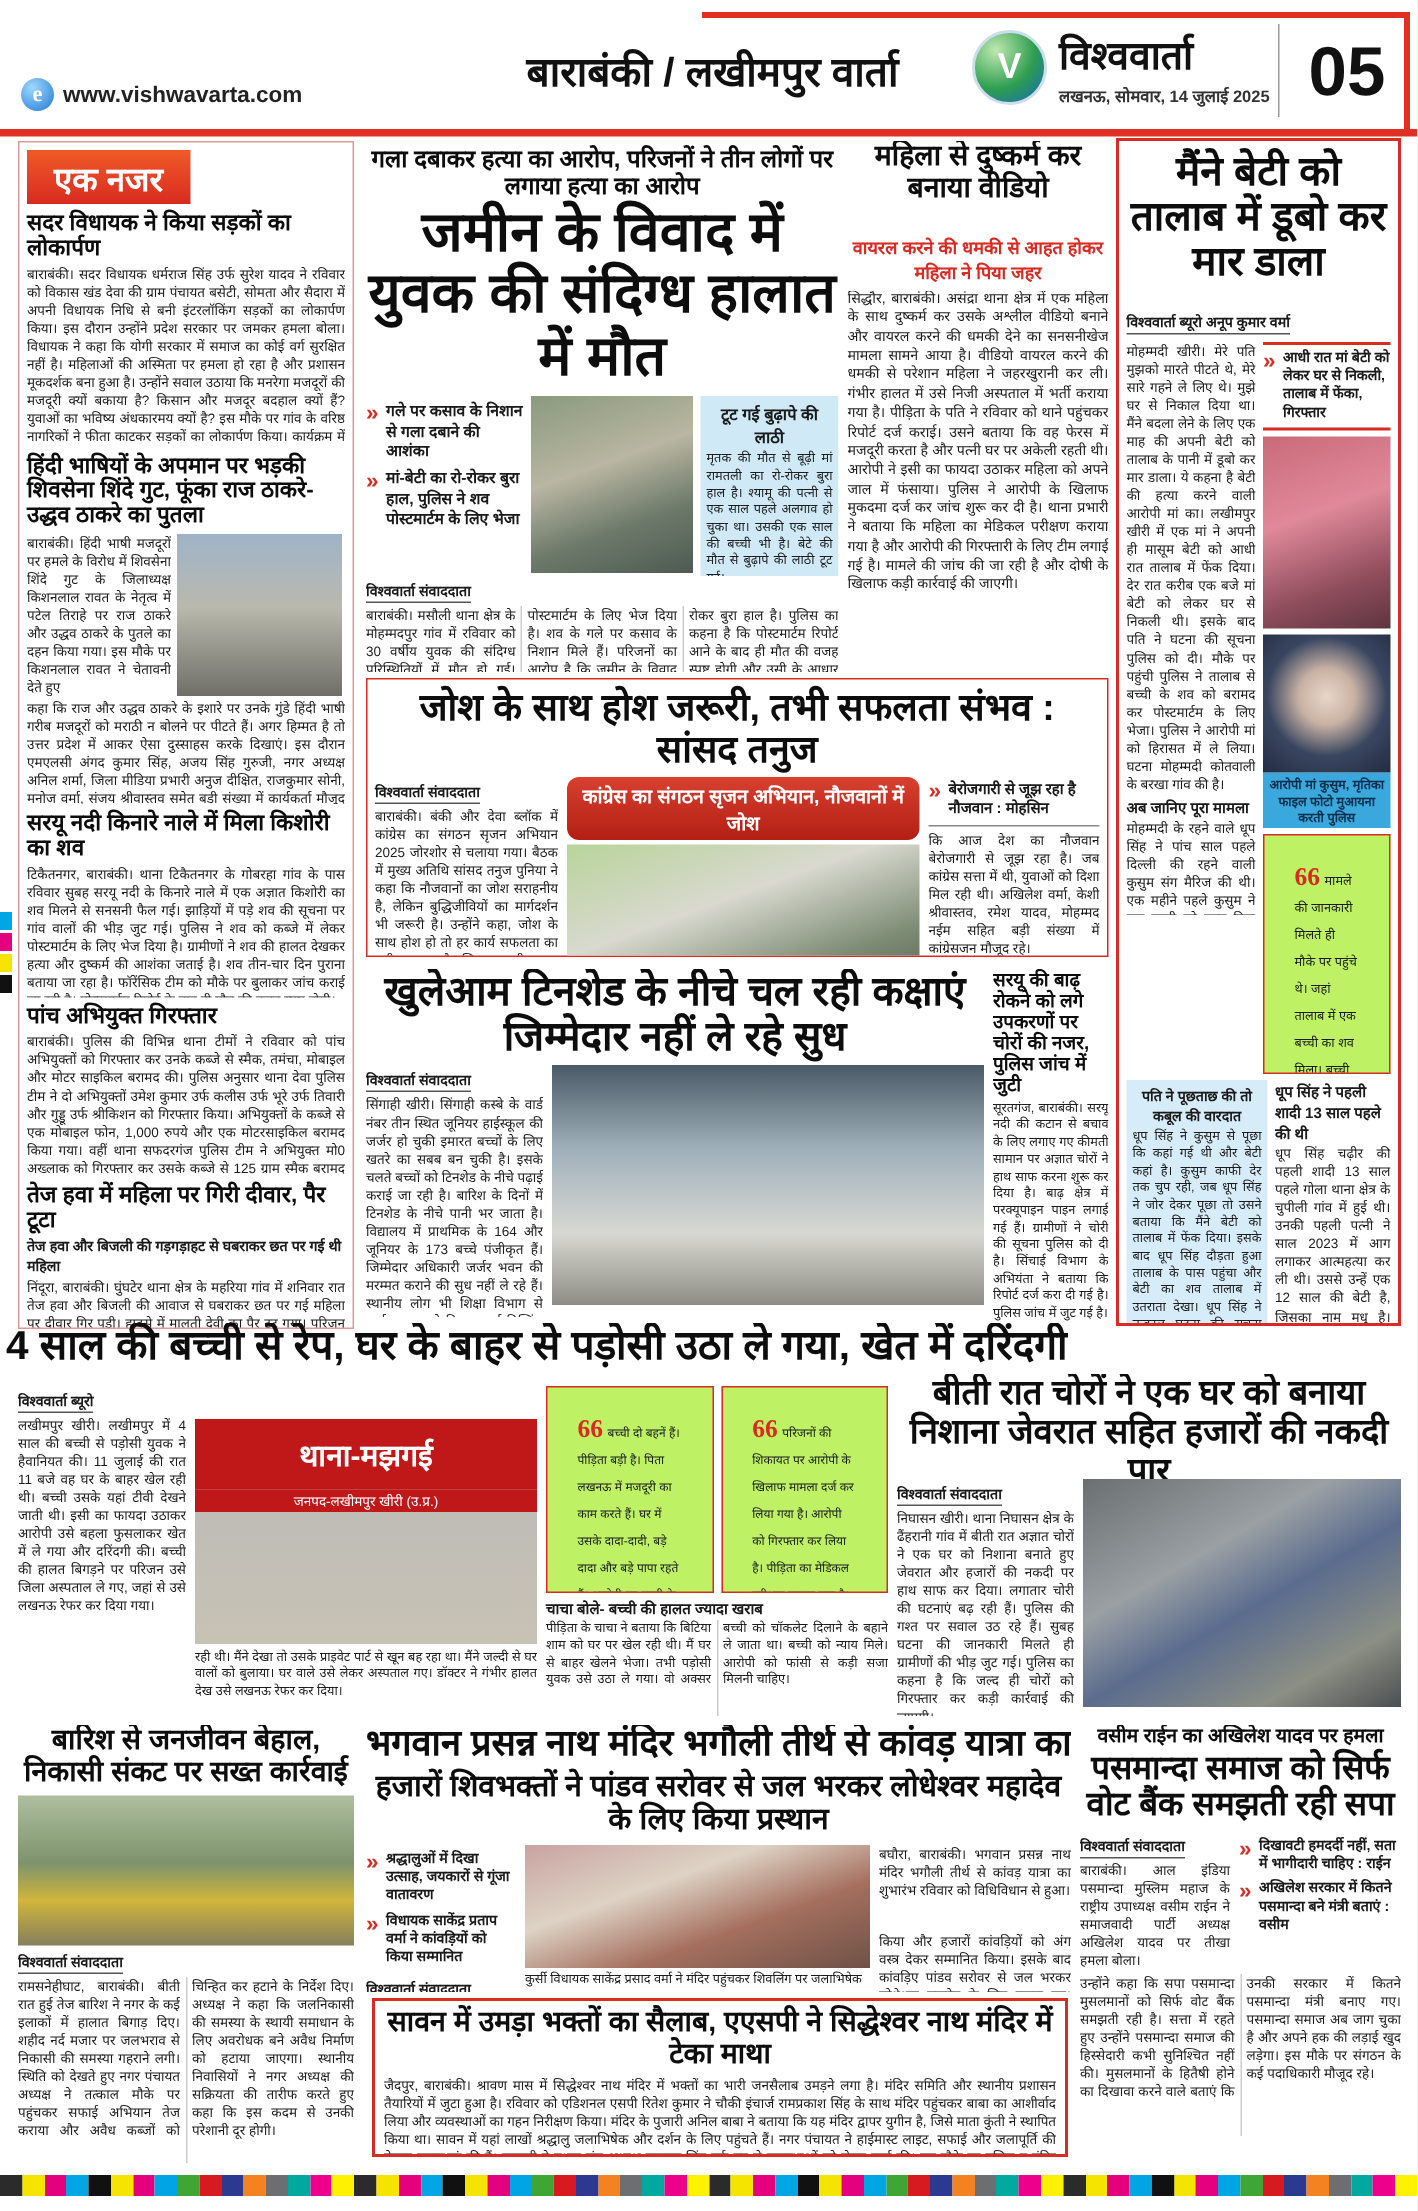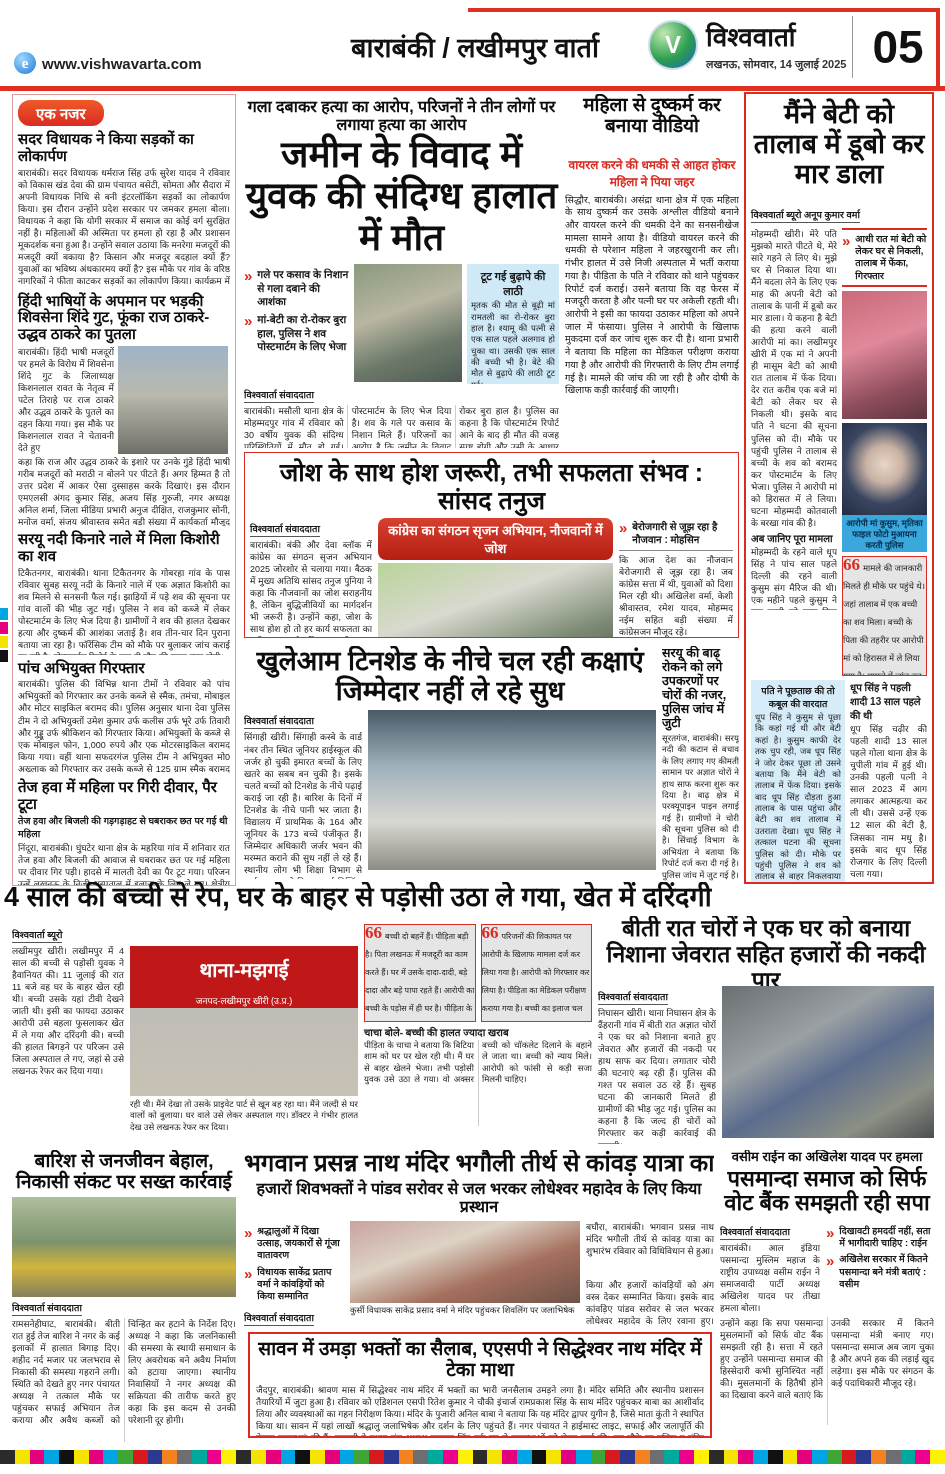--- a/index.html
+++ b/index.html
@@ -15,22 +15,22 @@
   .url{font-size:15px;font-weight:bold;color:#222;}
   .sec-title{position:absolute;left:310px;top:28px;width:330px;text-align:center;font-size:27px;font-weight:bold;color:#111;}
   .brand-wrap{position:absolute;left:648px;top:18px;display:flex;gap:8px;align-items:center;}
   .vlogo{width:46px;height:46px;border-radius:50%;background:radial-gradient(circle at 30% 25%,#bfe8b0,#2d9e4f 55%,#1565c0);
          display:flex;align-items:center;justify-content:center;color:#fff;font-size:24px;font-weight:bold;border:2px solid #cde;}
   .brand-name{font-size:26px;font-weight:bold;color:#111;}
   .brand-date{font-size:11px;font-weight:bold;color:#333;margin-top:2px;}
   .vline{position:absolute;left:852px;top:16px;width:1px;height:62px;background:#999;}
   .pageno{position:absolute;left:862px;top:20px;width:72px;font-size:46px;font-weight:bold;color:#111;text-align:center;}
   
-  .badge{display:inline-block;background:linear-gradient(#f05a28,#d92b21);color:#fff;font-size:15px;font-weight:bold;
-         padding:3px 18px;border-radius:12px;}
+  .badge{display:inline-block;background:linear-gradient(#f05a28,#d92b21);color:#fff;font-size:22px;font-weight:bold;
+         padding:3px 18px;border-radius:0;}
   .hl{font-weight:bold;color:#0d0d0d;line-height:1.12;}
   .center{text-align:center;}
   .body-t{font-size:9px;line-height:1.34;text-align:justify;color:#1c1c1c;}
   .byline{font-size:9.5px;font-weight:bold;border-bottom:1px solid #555;display:inline-block;padding-bottom:1px;margin-bottom:2px;}
   .bullet-row{display:flex;gap:5px;align-items:flex-start;margin:4px 0;}
   .chev{color:#d92b21;font-weight:bold;font-size:15px;line-height:1;}
   .bullet-txt{font-size:10.5px;font-weight:bold;line-height:1.3;}
   .ph{background:#b5b5a9;position:relative;}
   .ph-lead{background:linear-gradient(160deg,#8a9a7d 0%,#b9b6a2 40%,#6d7a6a 70%,#4d5a52 100%);}
   .ph-protest{background:linear-gradient(180deg,#9fb3c8 0%,#b9b9ad 45%,#6f6f68 100%);}
@@ -39,21 +39,21 @@
   .ph-woman{background:linear-gradient(160deg,#c96a79 0%,#e0899a 40%,#8f4d5c 75%,#5e3540 100%);}
   .ph-baby{background:radial-gradient(circle at 50% 45%,#e8d6c8 0%,#c9b2a4 28%,#3a4660 60%,#222c42 100%);}
   .ph-thana{background:linear-gradient(180deg,#b9b9b9 0%,#c8c2b4 100%);}
   .thana-sign{background:#c01818;color:#fff;font-weight:bold;font-size:20px;text-align:center;padding:10px 0;margin-top:22px;}
   .ph-room{background:linear-gradient(150deg,#6a6f72 0%,#9aa0a3 35%,#5b6c8e 55%,#8b8f84 80%,#4c4f52 100%);}
   .ph-jcb{background:linear-gradient(180deg,#aebf9e 0%,#7d936d 45%,#d1b53c 70%,#857f5d 100%);}
   .ph-kanwar{background:linear-gradient(160deg,#c9a3a0 0%,#ddd3c5 35%,#a56f5e 65%,#6e5247 100%);}
   .bluebox{background:#cfe9f7;padding:4px;}
   .bluebox .bb-title{font-size:11px;font-weight:bold;text-align:center;margin-bottom:2px;}
   .redbox{border:1.5px solid #d92b21;}
-  .quote-box{border:1.5px solid #d92b21;padding:0;background:#e5e5e5;}
+  .quote-box{border:1.5px solid #d92b21;padding:20px;background:#bef264;}
   .q66{color:#d92b21;font-weight:bold;font-size:17px;font-family:"Liberation Serif",serif;float:left;margin-right:3px;line-height:0.9;}
   .cap-blue{background:#3aa7dd;color:#08304e;font-size:8.5px;font-weight:bold;text-align:center;padding:2px;}
   .sub-bold{font-size:10px;font-weight:bold;margin:3px 0 1px;}
   .banner-red{background:linear-gradient(#d8402f,#b31f14);color:#fff;font-size:13px;font-weight:bold;text-align:center;
               padding:3px 0;border-radius:8px;margin-bottom:3px;}
   .cols2{column-count:2;column-gap:8px;column-rule:1px solid #ccc;}
   .cols3{column-count:3;column-gap:8px;column-rule:1px solid #ccc;}
   .cb{flex:1;height:14px;}
   .lm{width:8px;height:12px;margin-bottom:2px;}
 </style>
@@ -253,21 +253,21 @@
 
   <div class="abs" style="left:12px;top:1150px;width:224px;height:292px;">
     <div class="hl center" style="font-size:19px;">बारिश से जनजीवन बेहाल, निकासी संकट पर सख्त कार्रवाई</div>
     <div class="ph ph-jcb" style="height:100px;margin-top:4px;"></div>
     <div class="byline" style="margin-top:4px;">विश्ववार्ता संवाददाता</div>
     <div class="body-t cols2" style="height:128px;overflow:hidden;">रामसनेहीघाट, बाराबंकी। बीती रात हुई तेज बारिश ने नगर के कई इलाकों में हालात बिगाड़ दिए। शहीद नर्द मजार पर जलभराव से निकासी की समस्या गहराने लगी। स्थिति को देखते हुए नगर पंचायत अध्यक्ष ने तत्काल मौके पर पहुंचकर सफाई अभियान तेज कराया और अवैध कब्जों को चिन्हित कर हटाने के निर्देश दिए। अध्यक्ष ने कहा कि जलनिकासी की समस्या के स्थायी समाधान के लिए अवरोधक बने अवैध निर्माण को हटाया जाएगा। स्थानीय निवासियों ने नगर अध्यक्ष की सक्रियता की तारीफ करते हुए कहा कि इस कदम से उनकी परेशानी दूर होगी।</div>
   </div>
 
   <div class="abs" style="left:244px;top:1150px;width:470px;height:178px;">
     <div class="hl center" style="font-size:24px;white-space:nowrap;">भगवान प्रसन्न नाथ मंदिर भगौली तीर्थ से कांवड़ यात्रा का शुभारंभ</div>
-    <div class="hl center" style="font-size:16px;margin-top:3px;">हजारों शिवभक्तों ने पांडव सरोवर से जल भरकर लोधेश्वर महादेव के लिए किया प्रस्थान</div>
+    <div class="hl center" style="font-size:20px;margin-top:3px;">हजारों शिवभक्तों ने पांडव सरोवर से जल भरकर लोधेश्वर महादेव के लिए किया प्रस्थान</div>
     <div style="display:flex;gap:6px;margin-top:5px;">
       <div style="width:100px;">
         <div class="bullet-row">
             <span class="chev">»</span>
           <span class="bullet-txt" style="font-size:9.5px;">श्रद्धालुओं में दिखा उत्साह, जयकारों से गूंजा वातावरण</span>
           </div>
         <div class="bullet-row">
             <span class="chev">»</span>
           <span class="bullet-txt" style="font-size:9.5px;">विधायक साकेंद्र प्रताप वर्मा ने कांवड़ियों को किया सम्मानित</span>
           </div>

